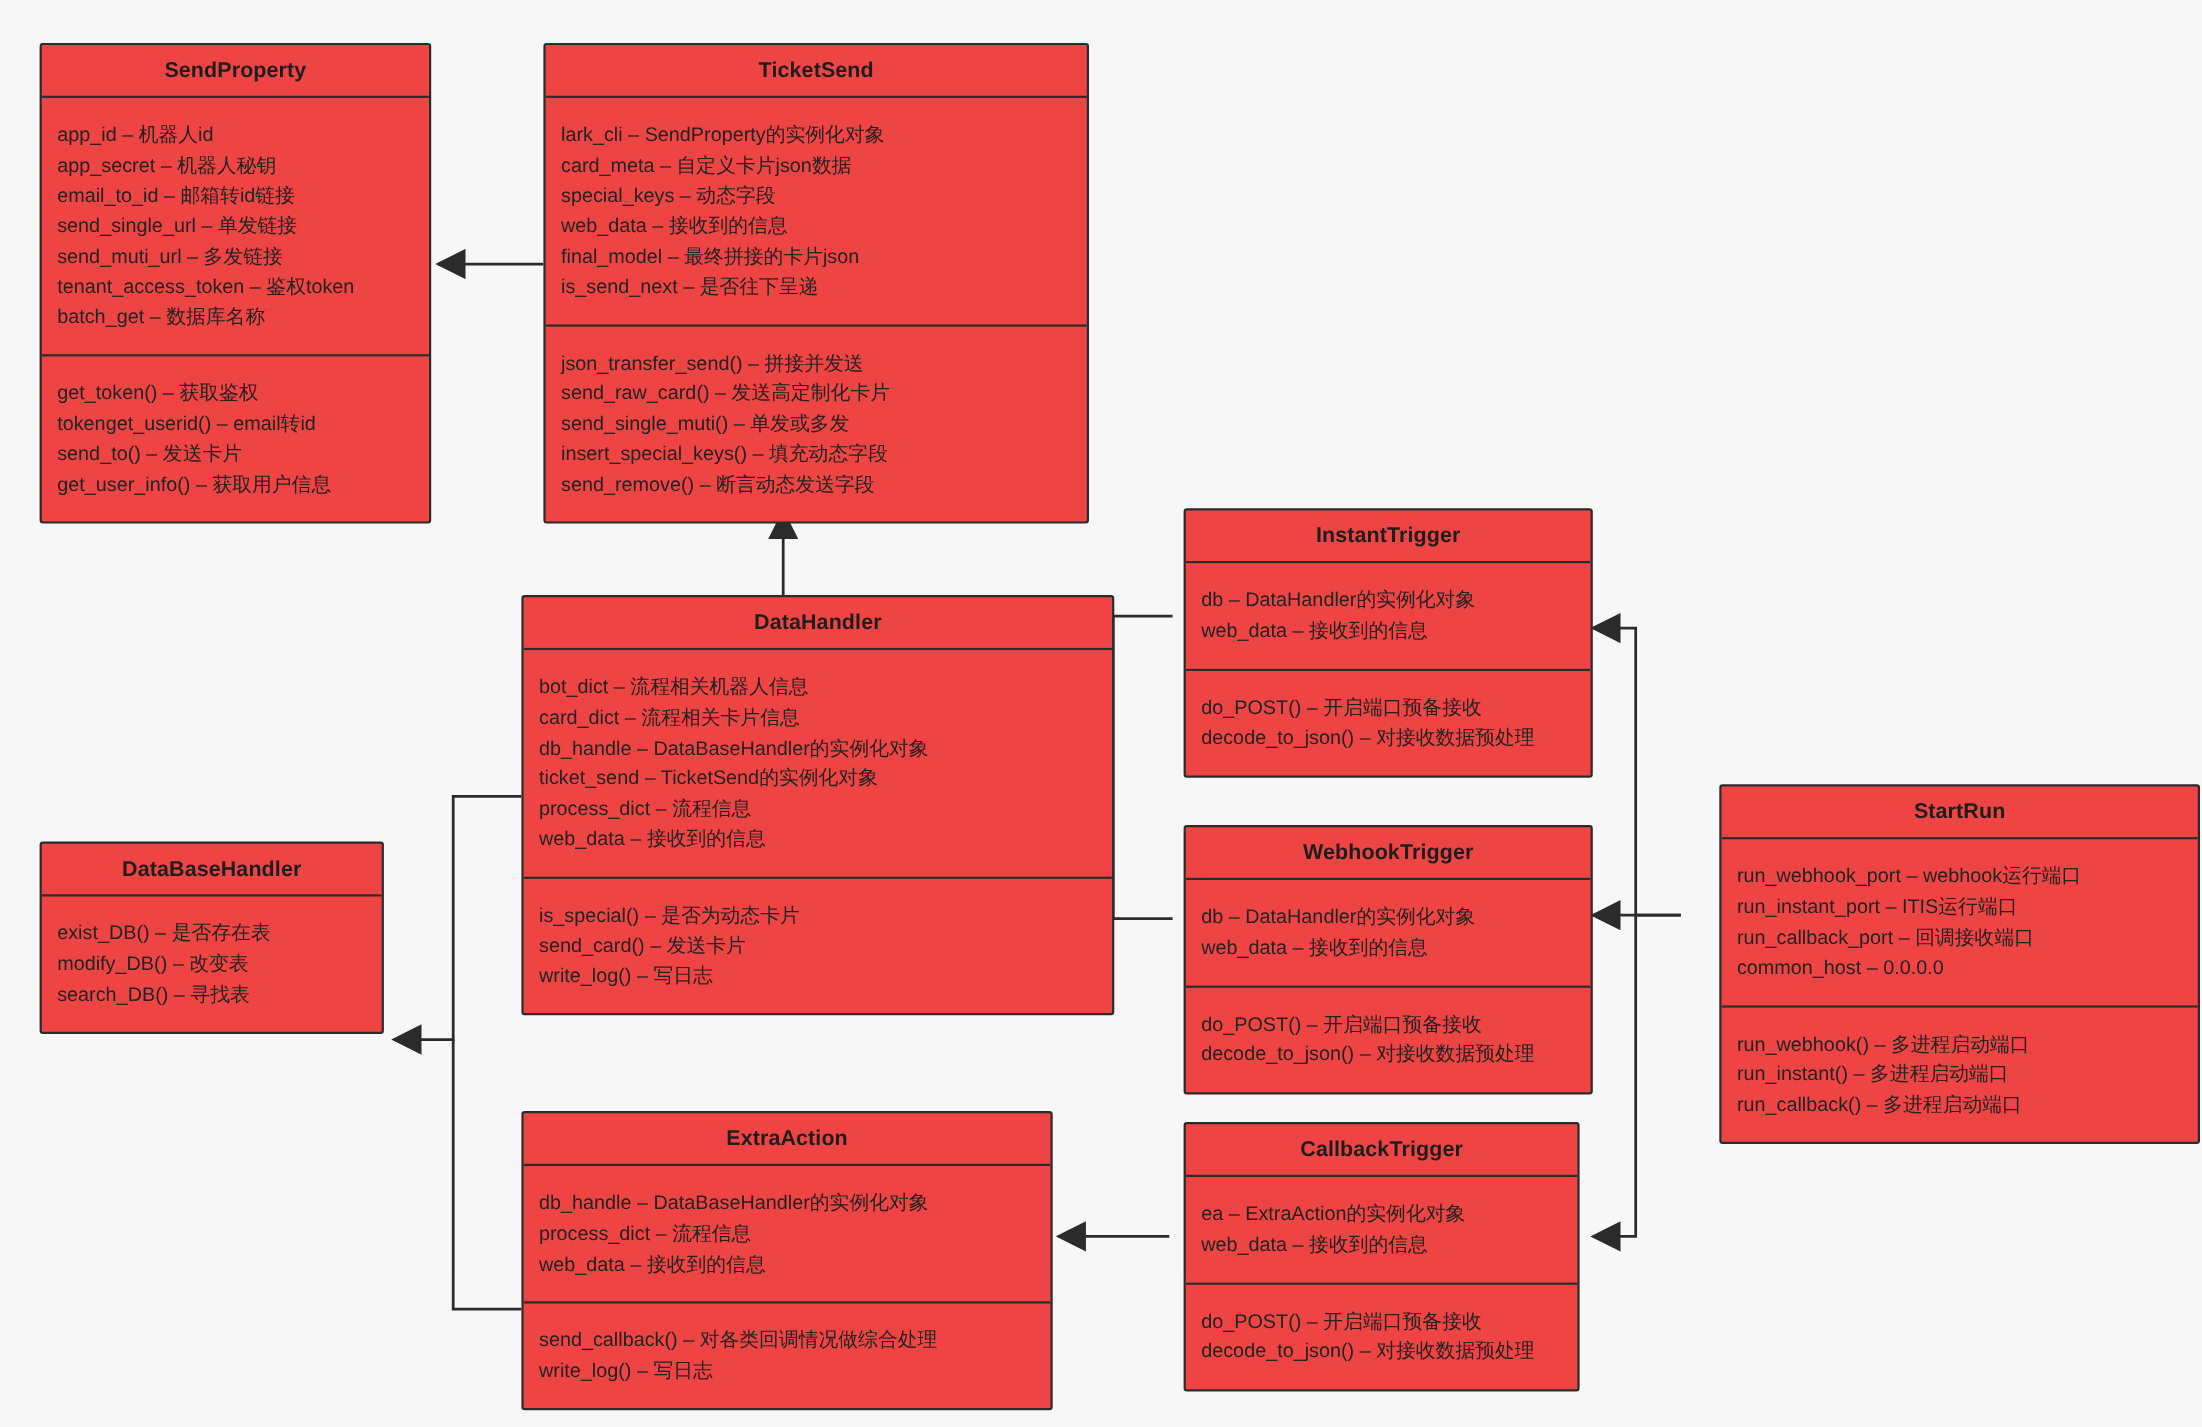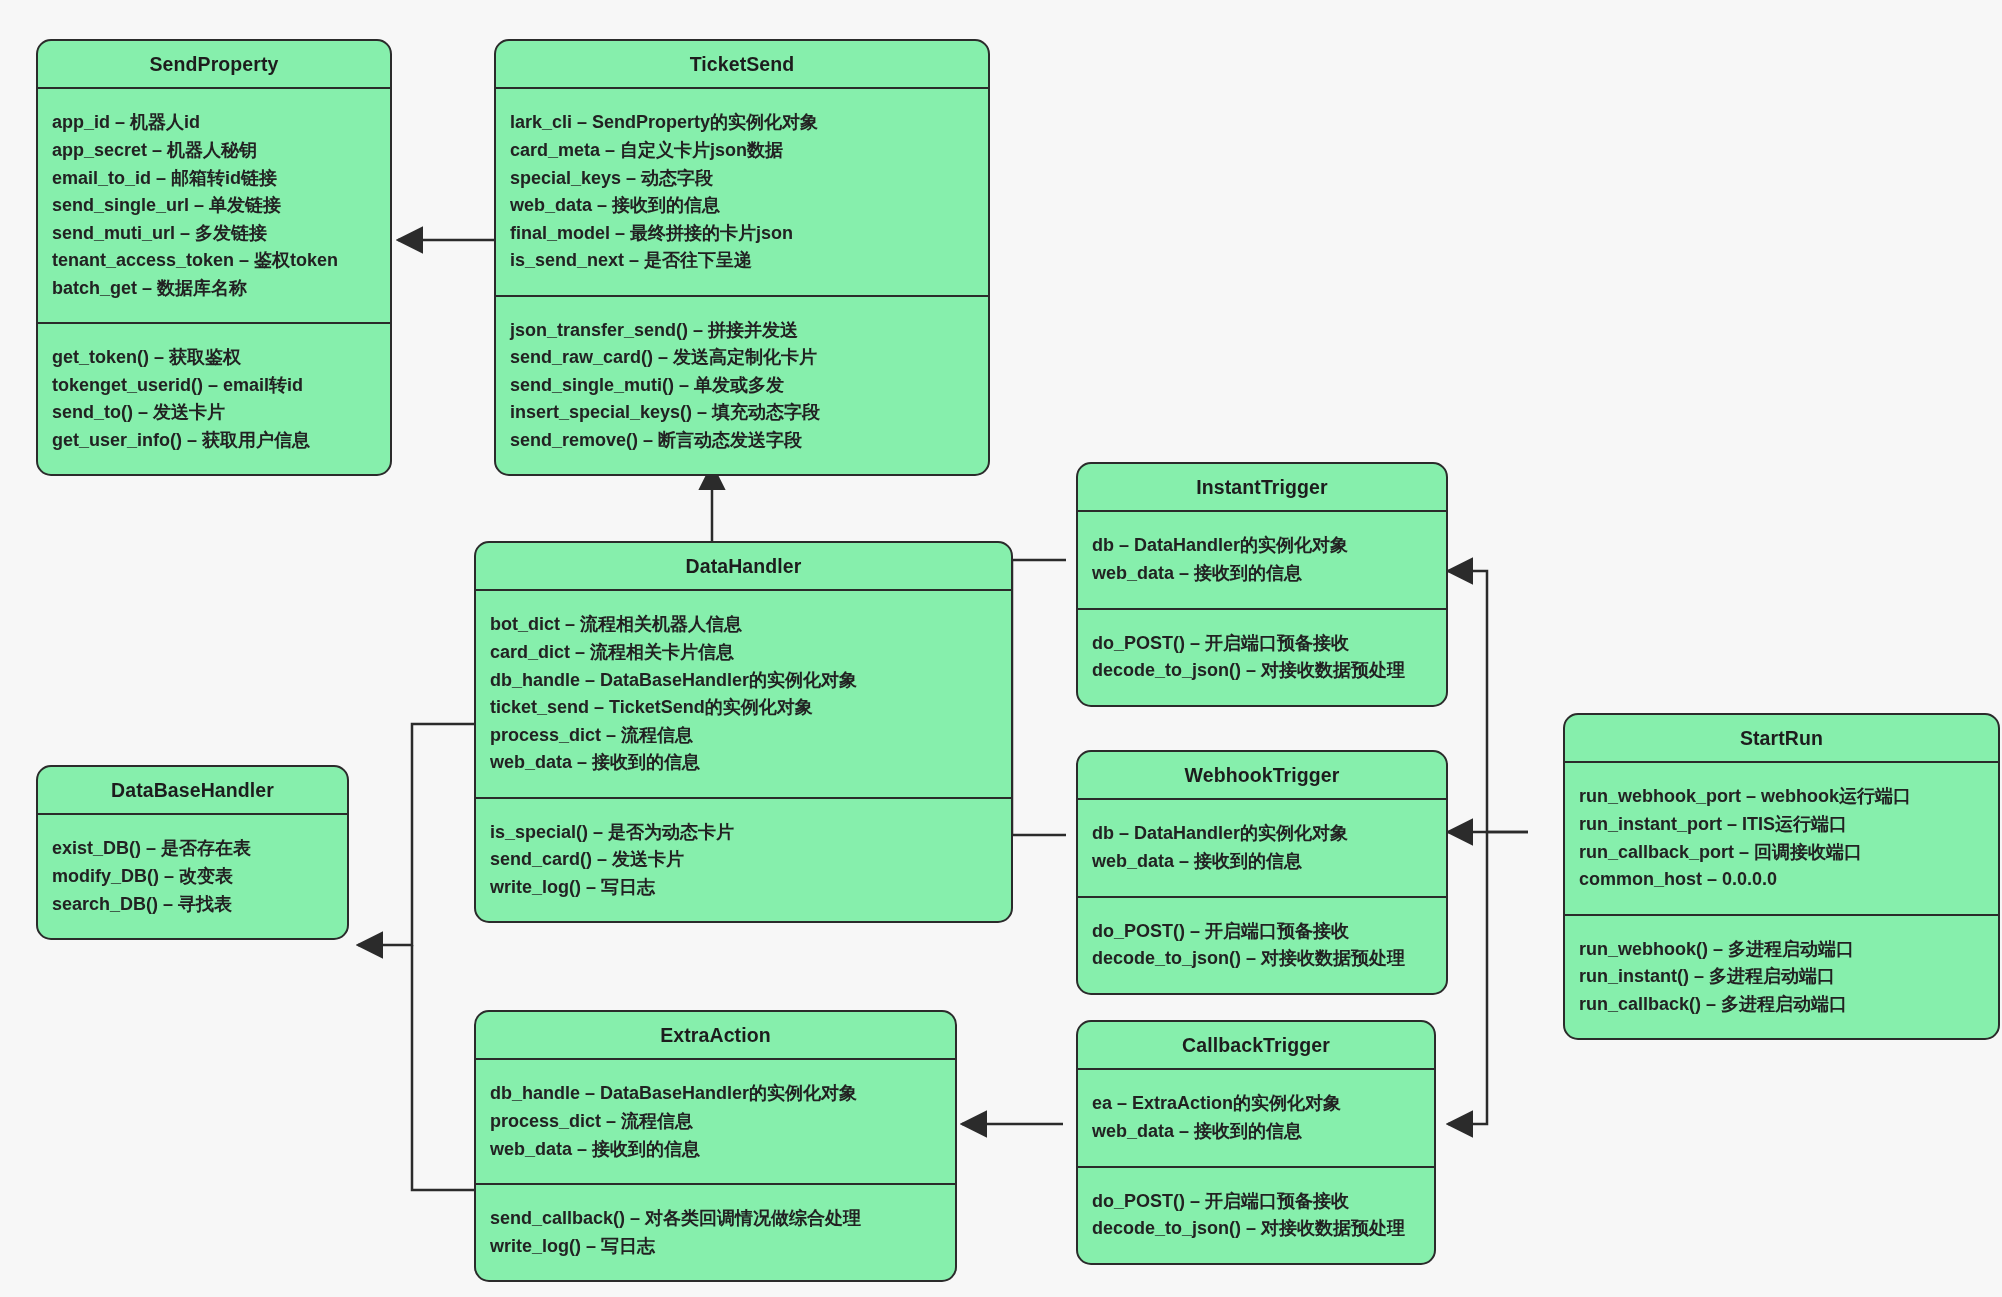--- a/index.html
+++ b/index.html
@@ -15,42 +15,41 @@
   }
   #canvas { position: absolute; inset: 0; }
   svg.edges {
     position: absolute; left: 0; top: 0;
     width: 2002px; height: 1297px;
     pointer-events: none;
     z-index: 1;
   }
   .uml-class {
     position: absolute;
-    background: #86efac;
+    background: #ef4444;
     border: 2.5px solid #2b2b2b;
-    border-radius: 15px;
+    border-radius: 3px;
     z-index: 2;
     overflow: hidden;
   }
   .uml-title {
     text-align: center;
     font-weight: bold;
     font-size: 19.5px;
     color: #1d1d1d;
     padding: 13px 8px 12px 8px;
     border-bottom: 2.5px solid #2b2b2b;
     line-height: 1.1;
     letter-spacing: 0.1px;
   }
   .uml-section {
     padding: 20px 14px 20px 14px;
     font-size: 18px;
     color: #222222;
     line-height: 1.53;
-    font-weight: bold;
   }
   .uml-section.attrs {
     border-bottom: 2.5px solid #2b2b2b;
   }
   .uml-row {
     white-space: nowrap;
   }
 </style>
 </head>
 <body>

